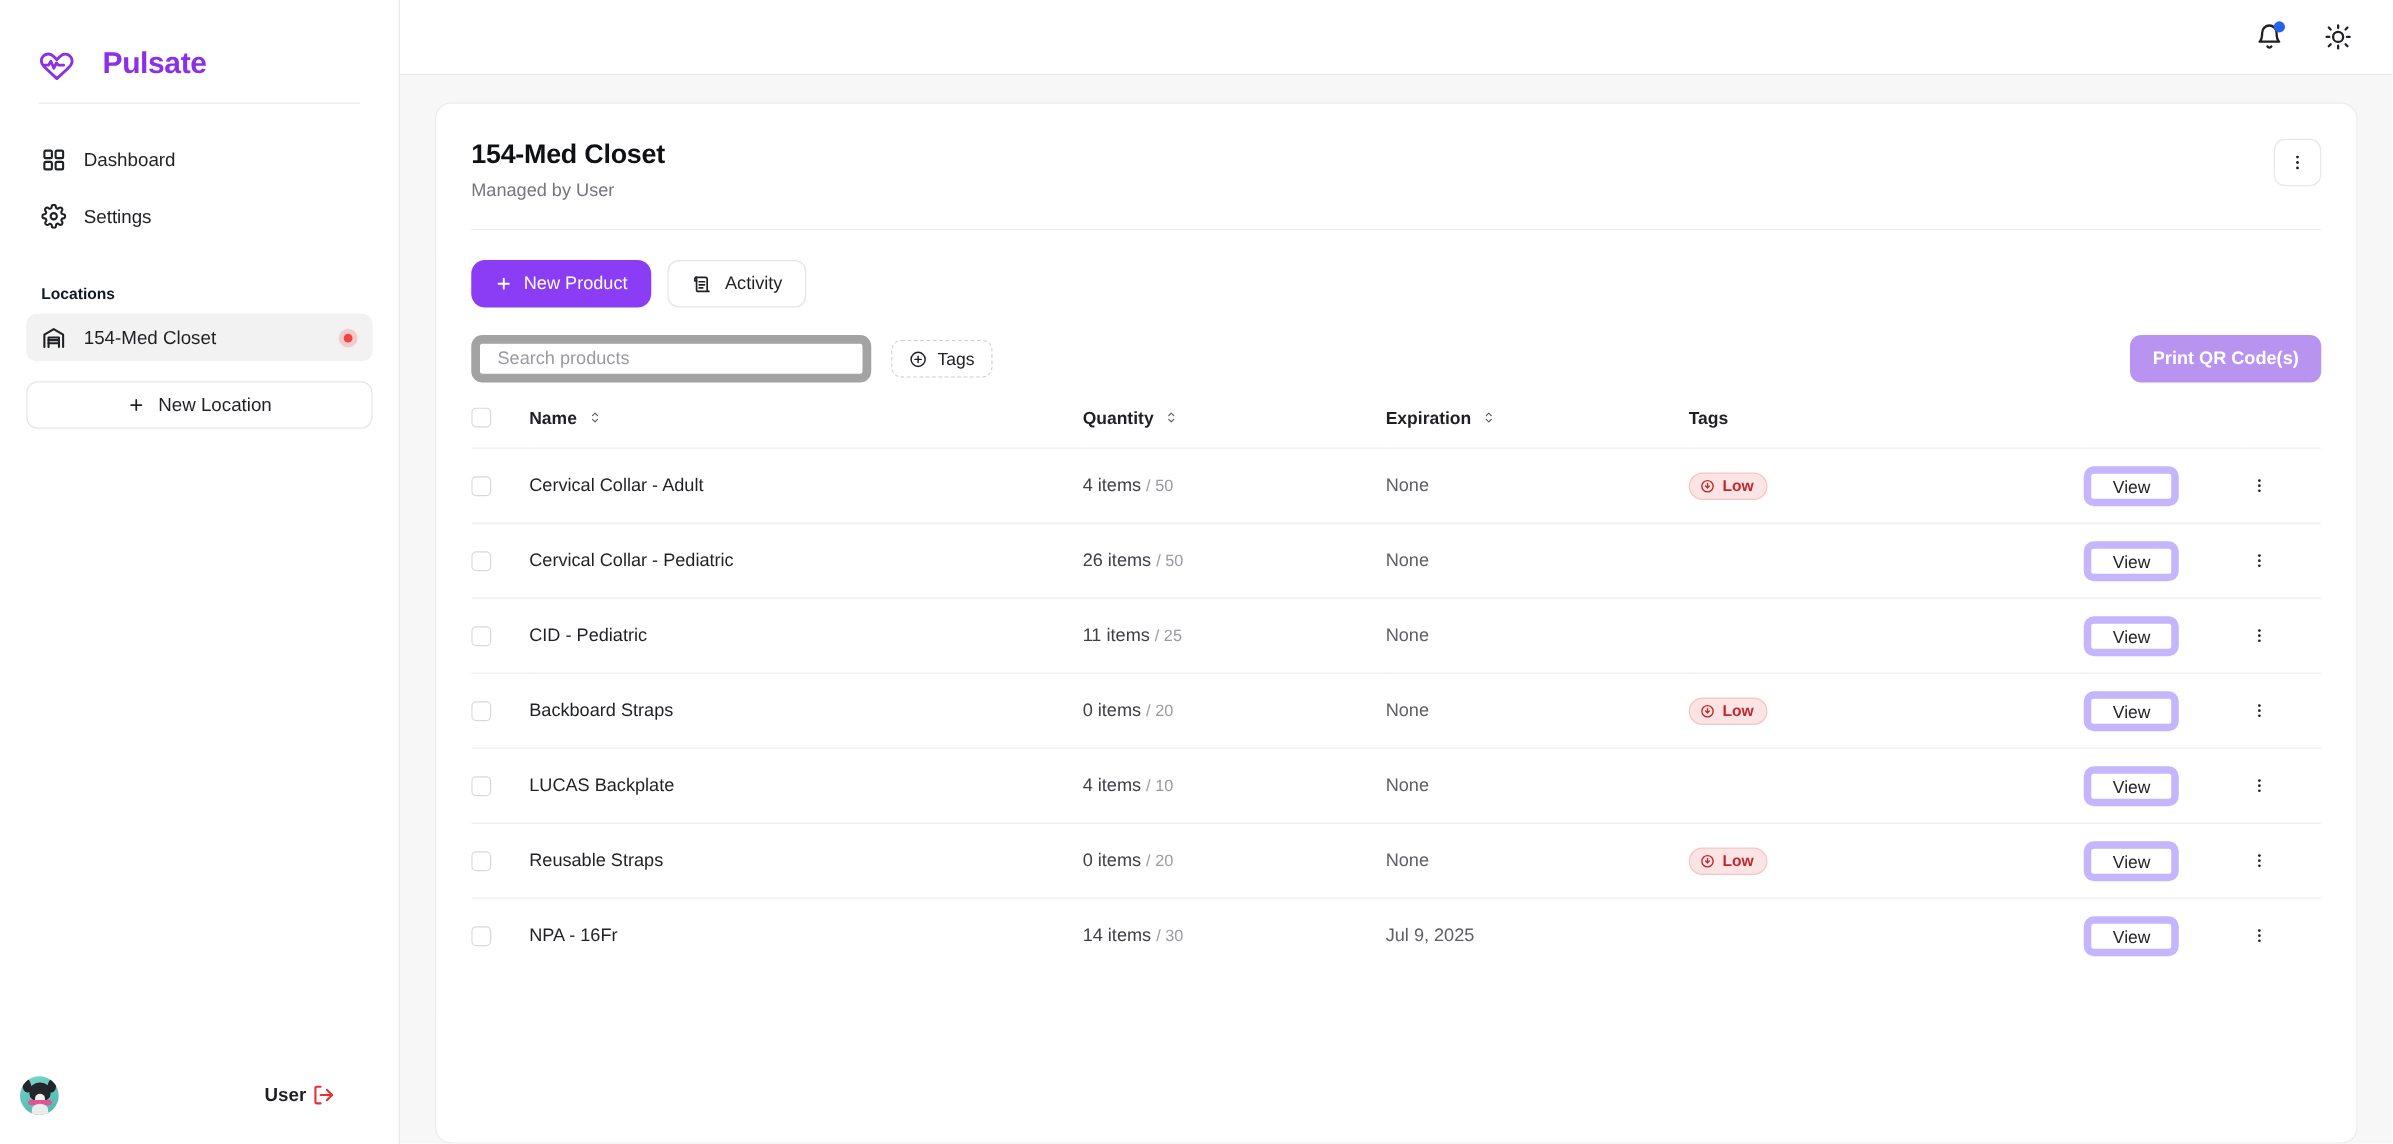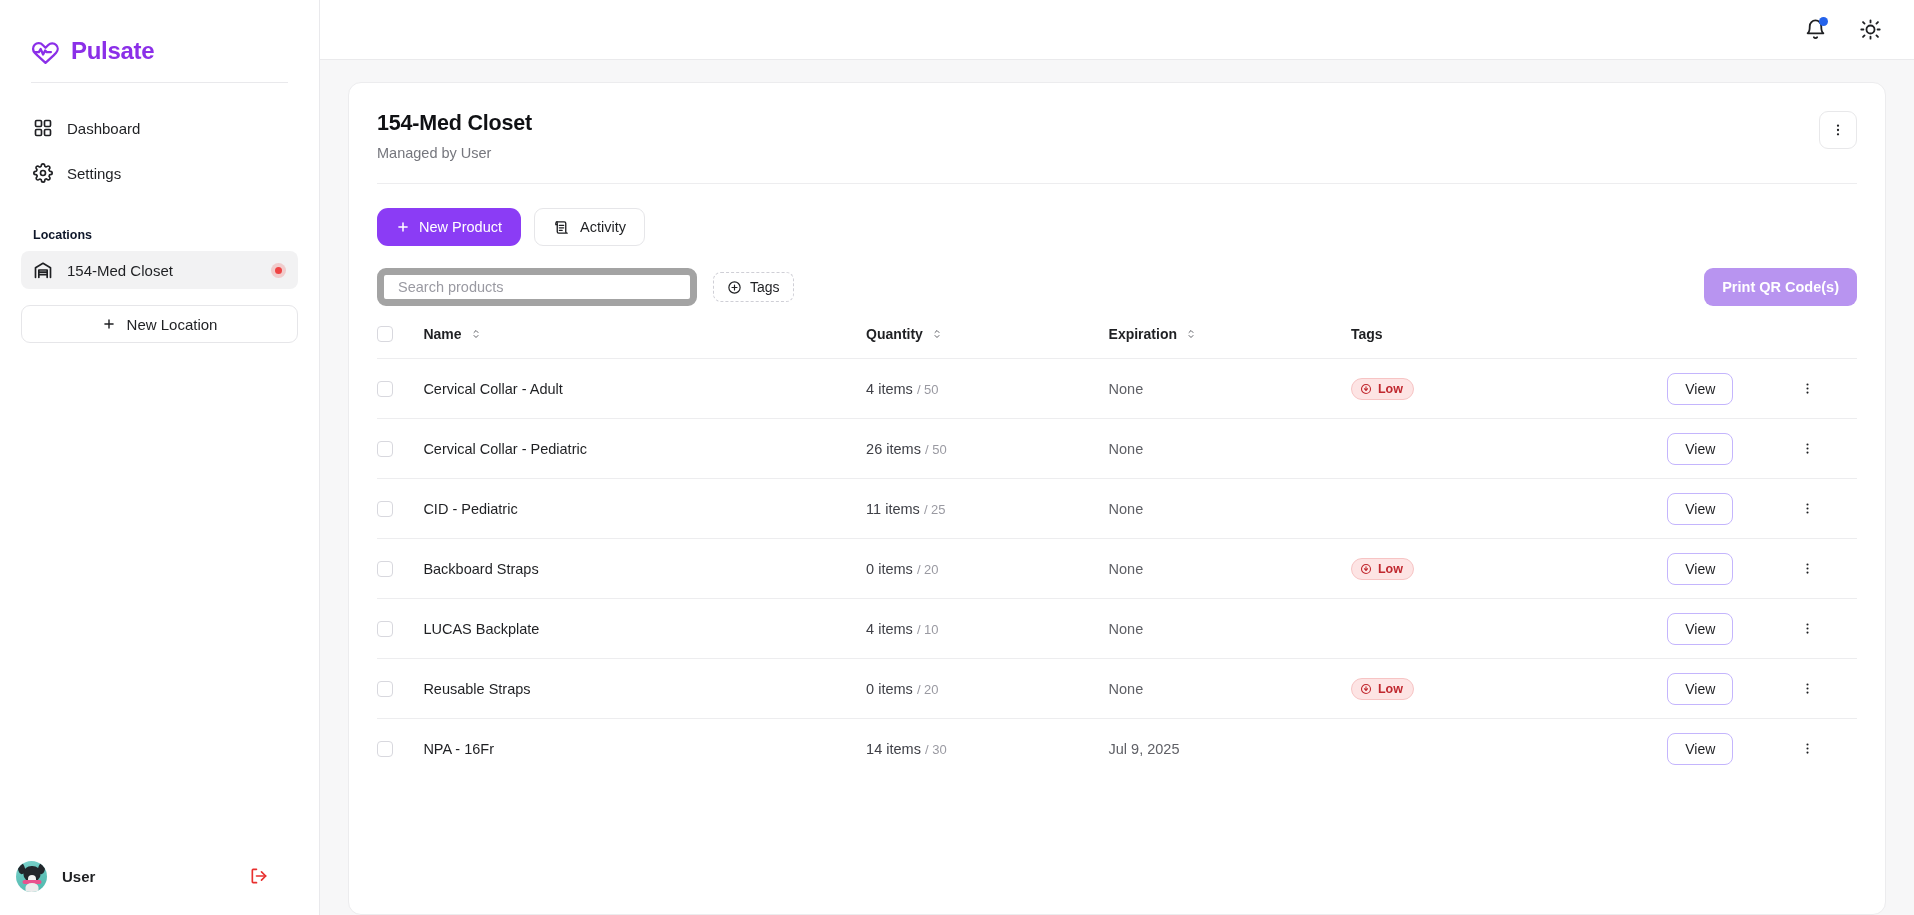--- a/index.html
+++ b/index.html
@@ -15,21 +15,21 @@
   
   .sidebar {
     width: 320px; height: 915px;
     background: #ffffff;
     border-right: 1px solid #e9e9ec;
     display: flex; flex-direction: column;
     flex: 0 0 320px;
     position: relative;
   }
   .brand {
-    display: flex; align-items: center; gap: 11px;
+    display: flex; align-items: center; gap: 22px;
     padding: 28px 0 0 31px;
     height: 74px;
   }
   .brand-logo { width: 29px; height: 29px; display: block; }
   .brand-name {
     font-size: 24px; font-weight: bold; color: #8b2fe8; letter-spacing: -0.3px;
   }
   .brand-divider {
     height: 1px; background: #e9e9ec; margin: 8px 31px 0 31px;
   }
@@ -72,21 +72,21 @@
     height: 38px; border: 1px solid #e6e6e9; border-radius: 9px;
     background: #fff; cursor: pointer;
     display: flex; align-items: center; justify-content: center; gap: 11px;
     font-size: 15px; color: #1f2023;
     font-family: "Liberation Sans", sans-serif;
   }
 
   .user-bar {
     position: absolute; left: 0; bottom: 0; width: 300px;
     display: flex; align-items: center;
-    padding: 0 27px 0 16px; height: 78px;
+    padding: 0 27px 0 16px; height: 78px; text-align: right;
   }
   .avatar {
     width: 31px; height: 31px; border-radius: 50%;
     overflow: hidden; flex: 0 0 31px;
     background: linear-gradient(160deg,#7fd4cf 0%,#63c4bb 45%,#4fb8ad 100%);
     position: relative;
   }
   .avatar .dog-head {
     position: absolute; left: 50%; top: 18%; transform: translateX(-50%);
     width: 17px; height: 15px; background: #22262b; border-radius: 48% 48% 42% 42%;
@@ -192,21 +192,21 @@
   .qty-main { color: #3f4047; }
   .qty-sub { color: #9a9aa2; font-size: 13px; }
   .exp { color: #5f6066; font-size: 14.5px; }
   .badge-low {
     display: inline-flex; align-items: center; gap: 6px;
     background: #fde4e4; border: 1px solid #f7c4c4; color: #c0282f;
     border-radius: 999px; padding: 3px 10px 3px 8px;
     font-size: 12.5px; font-weight: bold;
   }
   .btn-view {
-    border: 1px solid #c4b5fd; background: #fff; border-radius: 8px;
+    border: 6px solid #c4b5fd; background: #fff; border-radius: 8px;
     height: 32px; padding: 0 17px; font-size: 14px; color: #1f2023;
     cursor: pointer; font-family: "Liberation Sans", sans-serif;
   }
   .row-kebab {
     background: none; border: none; cursor: pointer; padding: 6px;
     display: flex; align-items: center; justify-content: center;
   }
 </style>
 </head>
 <body>

